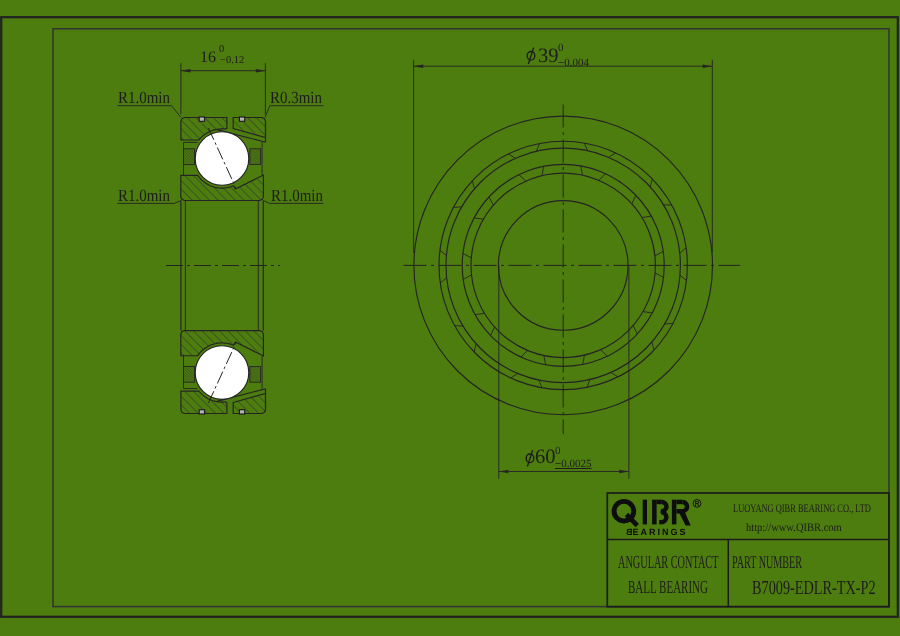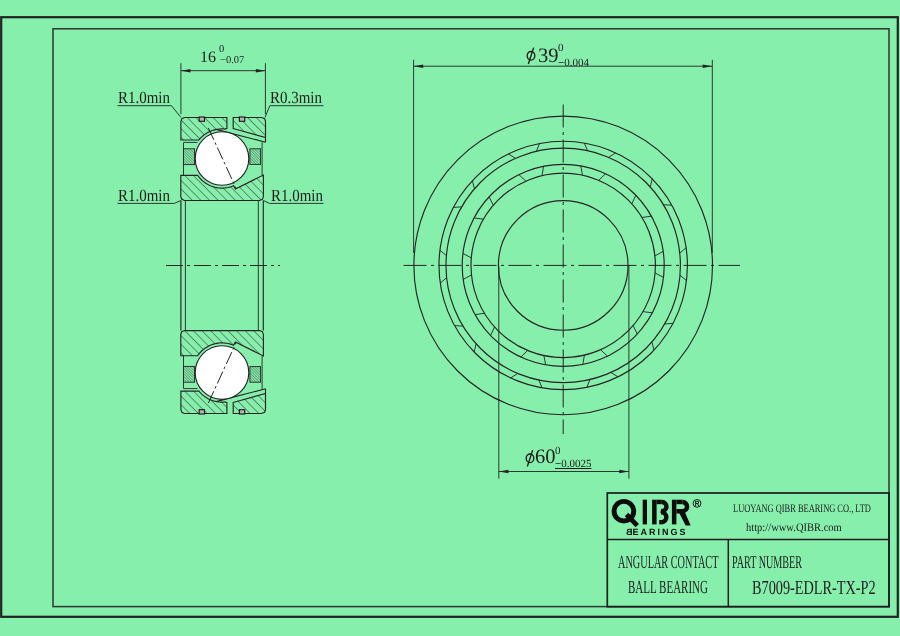--- a/index.html
+++ b/index.html
@@ -1,15 +1,15 @@
 <!DOCTYPE html>
 <html><head><meta charset="utf-8">
 <style>
 html,body{margin:0;padding:0;background:#fff;width:900px;height:636px;overflow:hidden}
-#sheet{position:relative;width:900px;height:636px;background:#86efac;font-family:"Liberation Serif",serif;}
+#sheet{position:relative;width:900px;height:636px;background:#4d7c0f;font-family:"Liberation Serif",serif;}
 svg{position:absolute;left:0;top:0}
 .t{position:absolute;color:#1c1c1c;white-space:nowrap;transform-origin:0 0;transform:rotate(0.03deg) scaleX(0.9999);}
 #co{transform:rotate(0.03deg) scaleX(0.731)}
 #web{transform:rotate(0.03deg) scaleX(0.915)}
 #ac{transform:rotate(0.03deg) scaleX(0.555)}
 #bb{transform:rotate(0.03deg) scaleX(0.595)}
 #pn{transform:rotate(0.03deg) scaleX(0.563)}
 #pv{transform:rotate(0.03deg) scaleX(0.713)}
 .lab{font-size:17px;transform:rotate(0.03deg) scaleX(0.88)}
 </style></head>
@@ -202,21 +202,21 @@
         <path d="M 682.6,501.95 A 4.75,4.7 0 0 1 682.9,511.3 L 676.4,511.3" fill="none" stroke="#0d0d0d" stroke-width="4.4"></path>
         <path d="M 680.2,512.6 L 686.3,524.4 L 689.0,524.4 L 683.9,512.6 Z" fill="#0d0d0d" stroke="#0d0d0d" stroke-width="2.2"></path>
       </g>
 
 <circle cx="697" cy="503.4" r="3.9" fill="none" stroke="#111" stroke-width="0.95"></circle>
 <text x="697" y="505.7" font-family="Liberation Sans, sans-serif" font-size="6.4" font-weight="bold" text-anchor="middle" fill="#111">R</text>
 </svg>
 
 <div class="t" style="left:199.6px;top:47.9px;font-size:16px;">16</div>
 <div class="t" style="left:218.6px;top:43.1px;font-size:10.5px;">0</div>
-<div class="t" style="left:219.7px;top:53.6px;font-size:10.5px;">−0.07</div>
+<div class="t" style="left:219.7px;top:53.6px;font-size:10.5px;">−0.12</div>
 
 <div class="t" style="left:537.5px;top:43.7px;font-size:20.5px;">39</div>
 <div class="t" style="left:558px;top:41.2px;font-size:11px;">0</div>
 <div class="t" style="left:557.5px;top:56.2px;font-size:11px;">−0.004</div>
 
 <div class="t" style="left:535px;top:444.7px;font-size:20.5px;">60</div>
 <div class="t" style="left:555px;top:444.2px;font-size:11px;">0</div>
 <div class="t" style="left:554.5px;top:457.2px;font-size:11px;text-decoration:underline;">−0.0025</div>
 
 <div class="t lab" style="left:117.8px;top:88.1px;">R1.0min</div>

